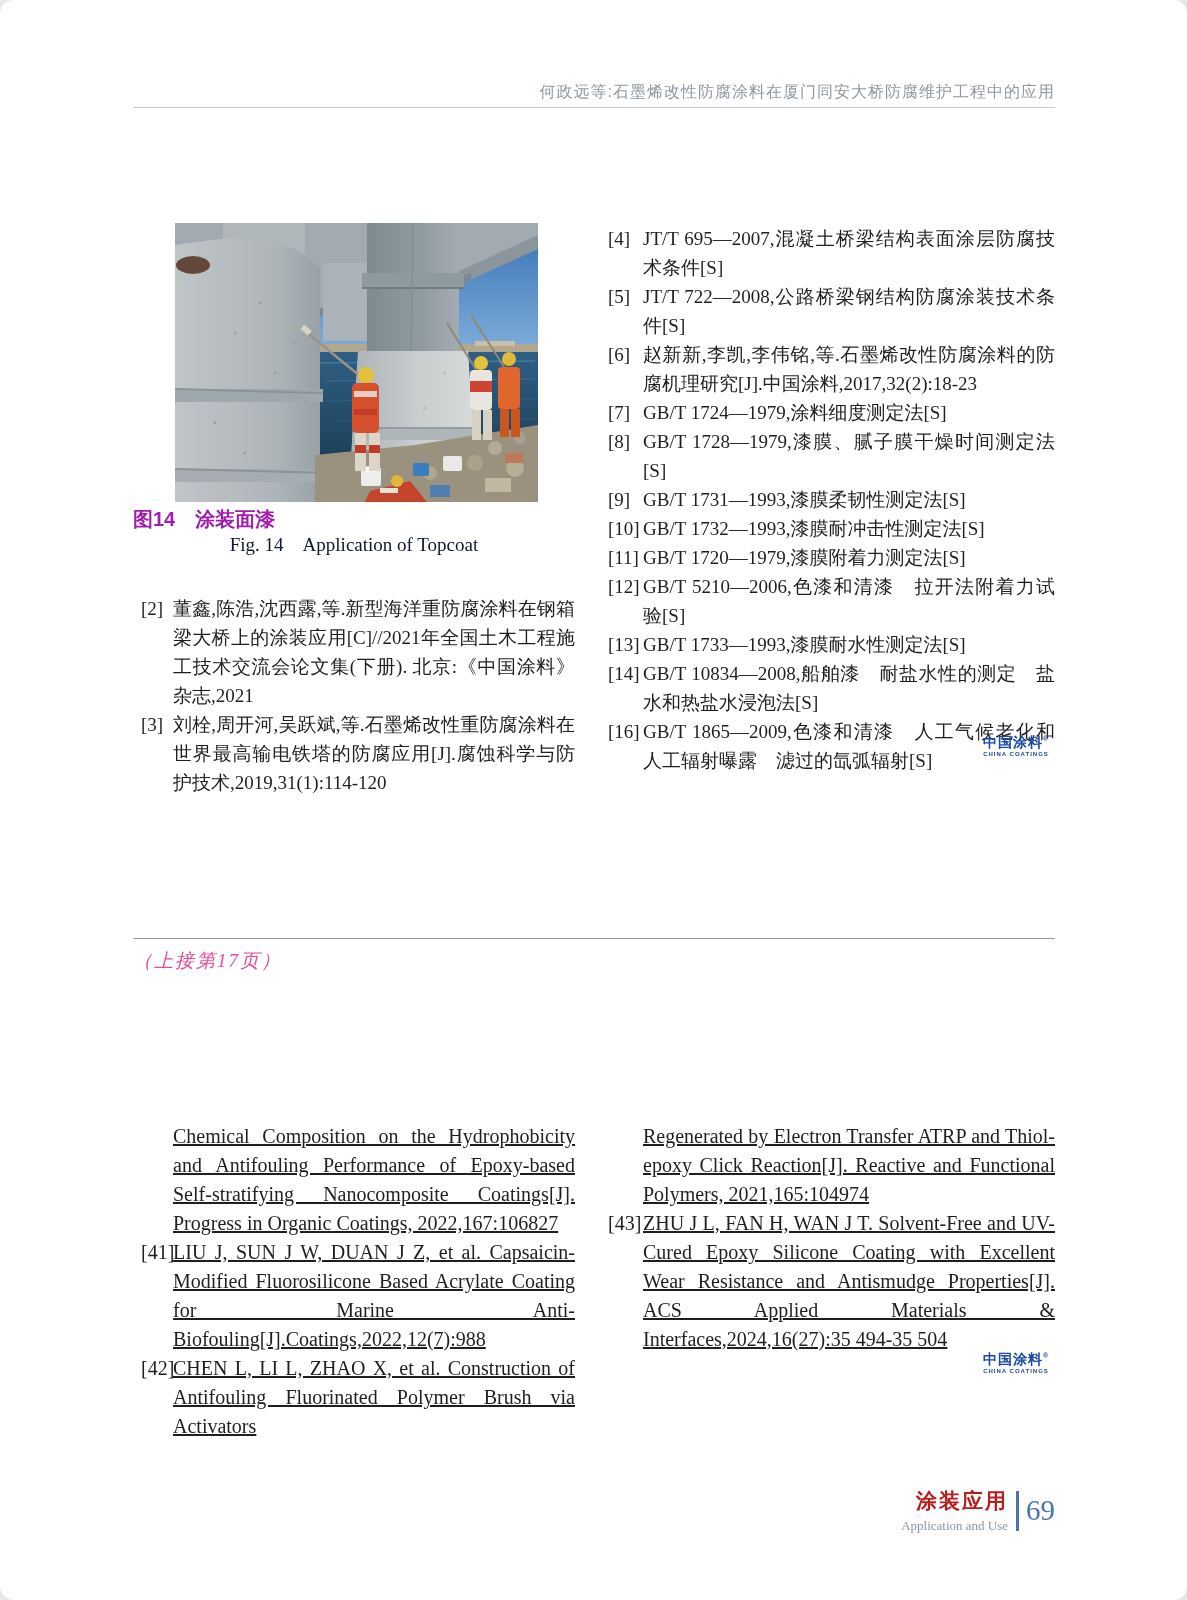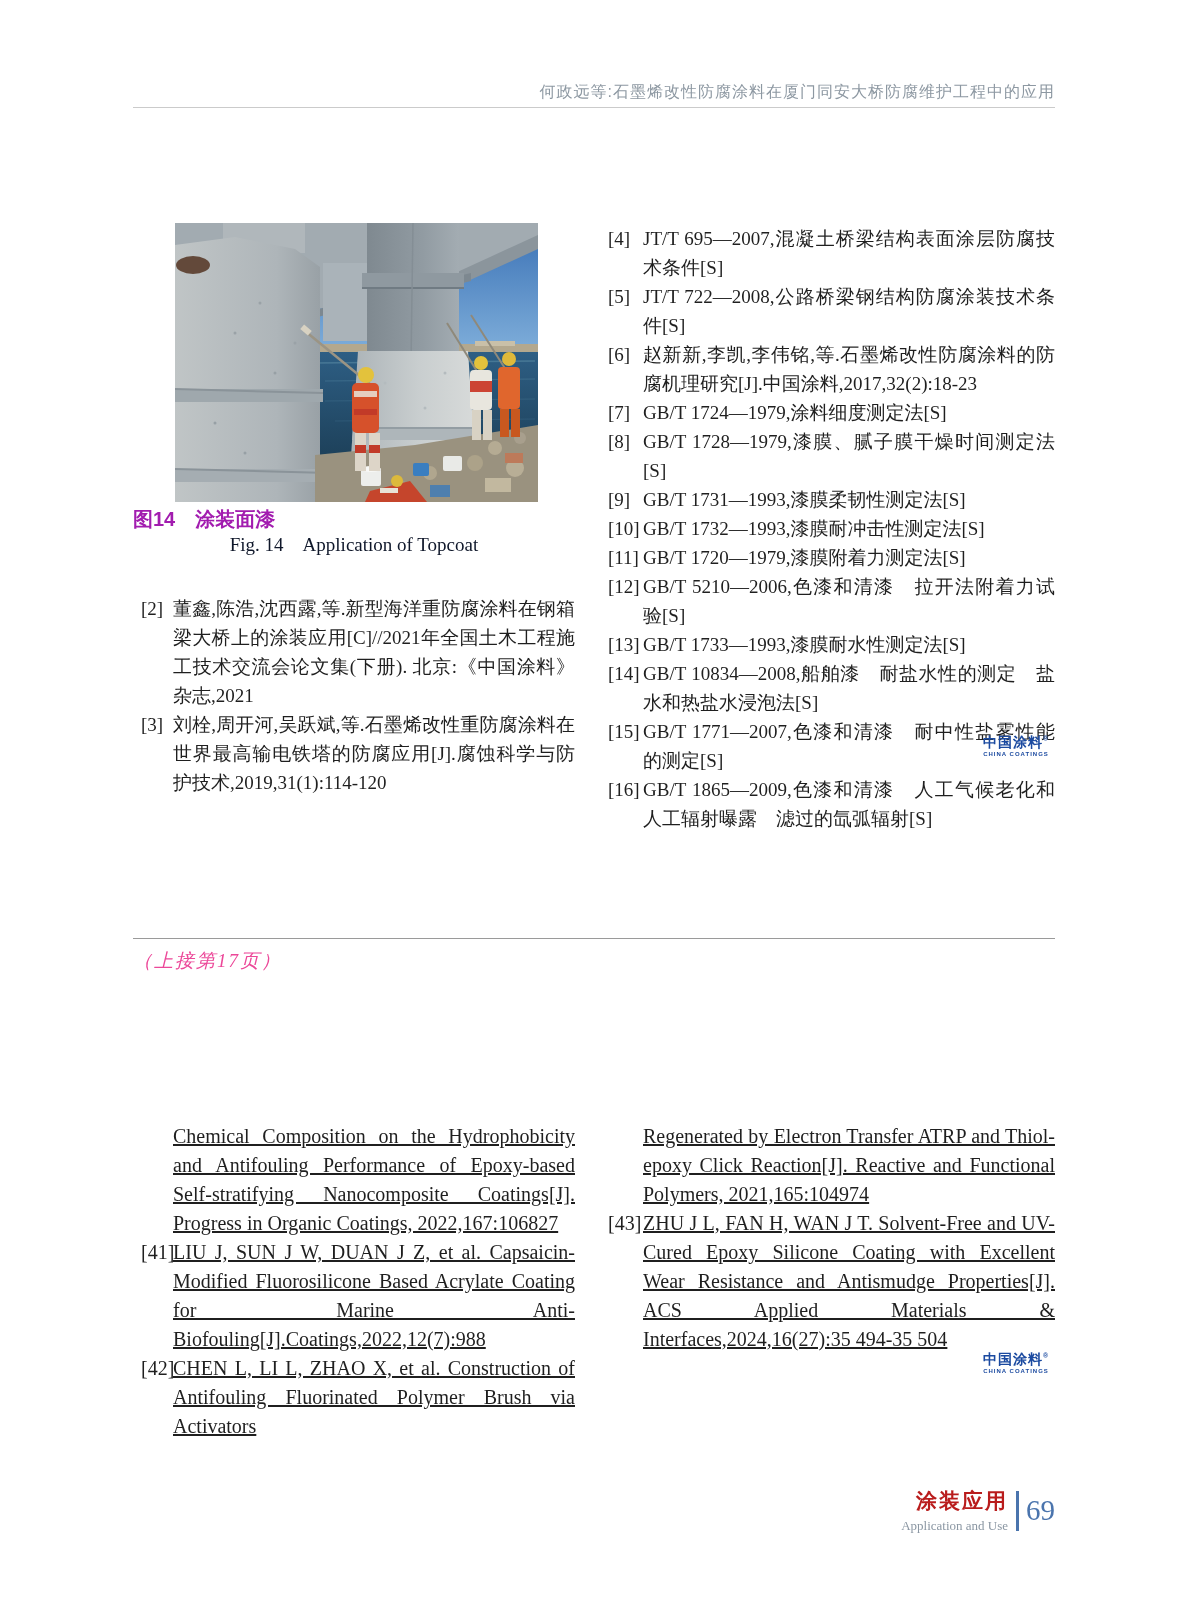--- a/index.html
+++ b/index.html
@@ -4,20 +4,21 @@
 <style>
   html,body{margin:0;padding:0;background:#e8e8e8;}
   .page{
     position:relative;
     width:1187px;height:1600px;
     margin:0 auto;
     background:#ffffff;
     font-family:"Liberation Serif","DejaVu Serif",serif;
     color:#1f1f1f;
     overflow:hidden;
+    border-radius:14px;
   }
   
   .running-title{
     position:absolute;left:133px;top:82px;width:922px;
     text-align:right;
     font-family:"Liberation Sans","DejaVu Sans",sans-serif;
     font-size:16px;letter-spacing:1px;color:#8d98a2;
   }
   .header-rule{
     position:absolute;left:133px;top:107px;width:922px;height:1px;
@@ -271,24 +272,20 @@
     </div>
     <div class="ref ref-cn">
       <span class="ref-label">[13]</span>
       <span class="ref-text">GB/T 1733—1993,漆膜耐水性测定法[S]</span>
     </div>
     <div class="ref ref-cn">
       <span class="ref-label">[14]</span>
       <span class="ref-text">GB/T 10834—2008,船舶漆　耐盐水性的测定　盐水和热盐水浸泡法[S]</span>
     </div>
     <div class="ref ref-cn">
-      <span class="ref-label">[15]</span>
-      <span class="ref-text">GB/T 1771—2007,色漆和清漆　耐中性盐雾性能的测定[S]</span>
-    </div>
-    <div class="ref ref-cn">
       <span class="ref-label">[16]</span>
       <span class="ref-text">GB/T 1865—2009,色漆和清漆　人工气候老化和人工辐射曝露　滤过的氙弧辐射[S]</span>
     </div>
   </div>
 
   <div class="logo logo-1">
     <div class="logo-cn"><span>中国涂料</span><span class="logo-mark">®</span></div>
     <div class="logo-en">CHINA COATINGS</div>
   </div>
 

